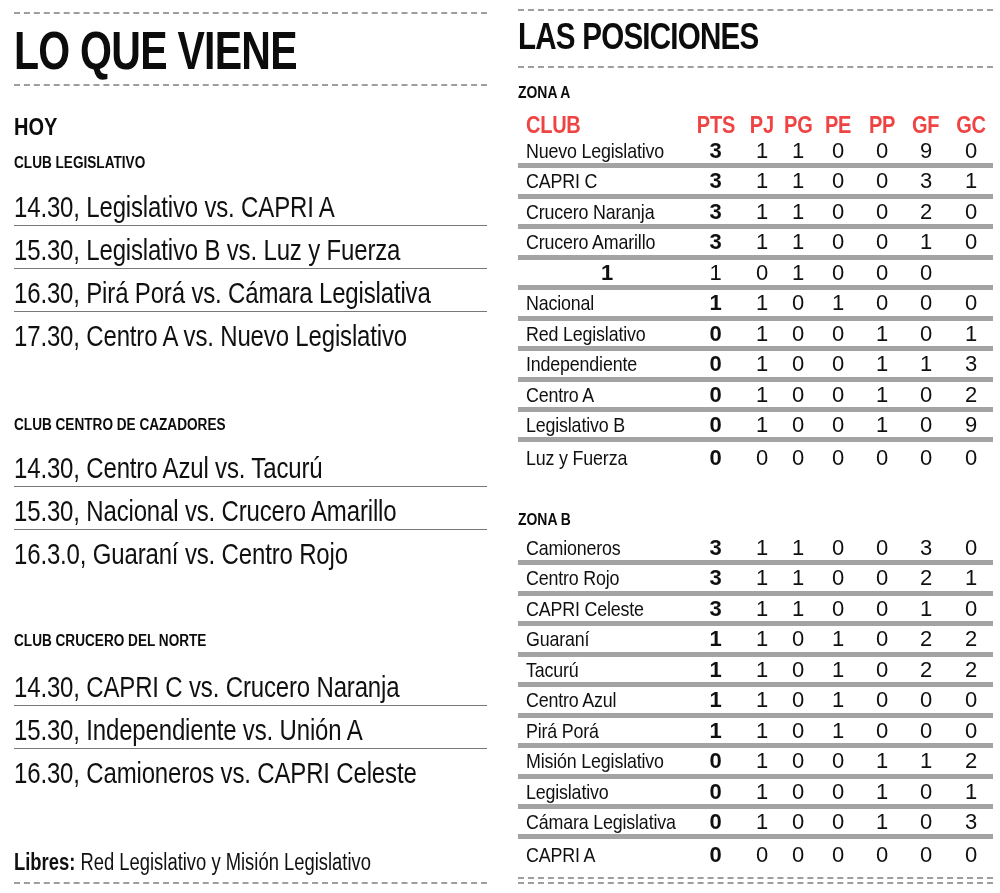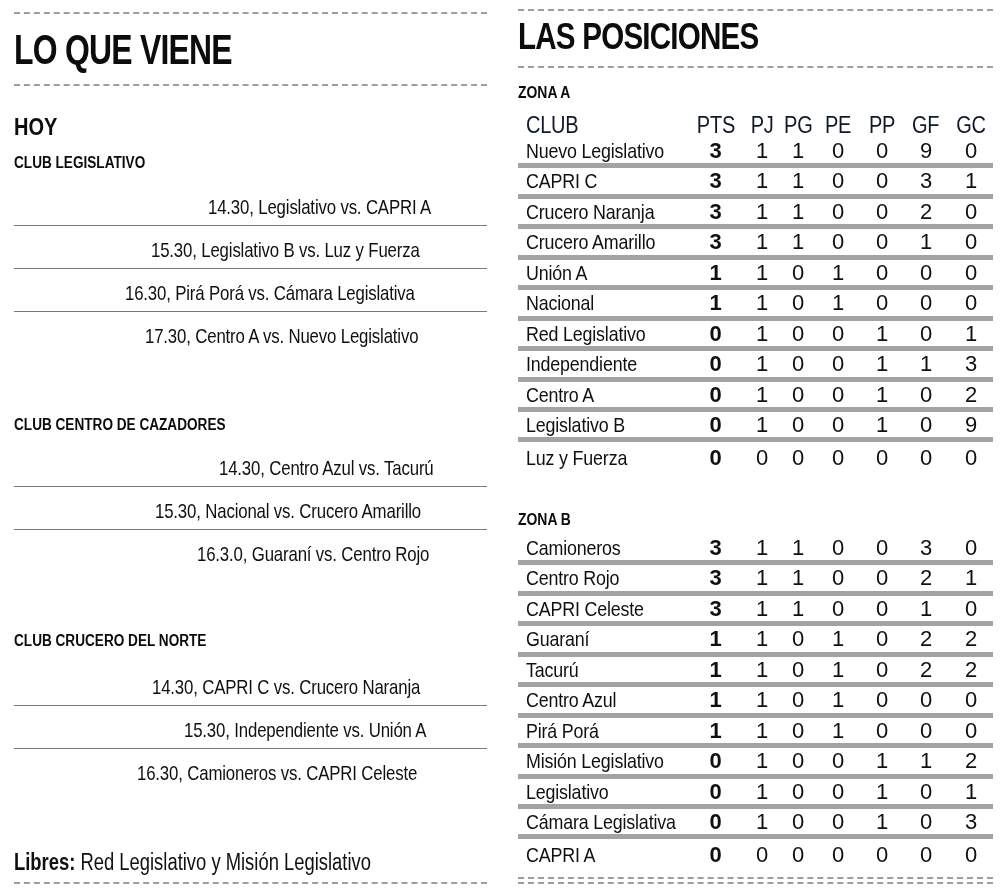--- a/index.html
+++ b/index.html
@@ -12,52 +12,52 @@
   .col-left{left:14px;width:473px;}
   .col-right{left:518px;width:475px;}
   .abs{position:absolute;left:0;right:0;}
 
   .dash{border-top:2px dashed #9e9e9e;height:0;}
   .dash-double{height:3px;border-top:2px dashed #9e9e9e;border-bottom:2px dashed #9e9e9e;}
 
   .panel-title{
     font-weight:bold;letter-spacing:-1px;white-space:nowrap;color:#0c0c0c;
   }
-  .t-left{font-size:42px;line-height:44px;}
+  .t-left{font-size:54px;line-height:44px;}
   .t-right{font-size:37px;line-height:36px;}
 
   .subhead{font-weight:bold;font-size:16px;line-height:26px;white-space:nowrap;color:#0c0c0c;}
   .dayhead{font-weight:bold;font-size:23px;line-height:26px;white-space:nowrap;color:#0c0c0c;}
 
   
   .cond76{display:inline-block;transform:scaleX(.76);transform-origin:0 50%;white-space:nowrap;}
   .cond80{display:inline-block;transform:scaleX(.80);transform-origin:0 50%;white-space:nowrap;}
   .cond85{display:inline-block;transform:scaleX(.85);transform-origin:0 50%;white-space:nowrap;}
   .cond87{display:inline-block;transform:scaleX(.87);transform-origin:0 50%;white-space:nowrap;}
   .condc{transform-origin:50% 50%;}
 
   
   .matches{display:block;}
   .match{
     box-sizing:border-box;height:40px;margin-bottom:3px;padding-top:7px;
-    border-bottom:1px solid #787878;font-size:21px;line-height:27px;
-    letter-spacing:-.2px;white-space:nowrap;text-align:right;
+    border-bottom:1px solid #787878;font-size:30px;line-height:27px;
+    letter-spacing:-.2px;white-space:nowrap;
   }
   .match.last{border-bottom:none;}
 
   .byes{font-size:23px;line-height:27px;white-space:nowrap;}
   .byes b{font-weight:bold;}
 
   
   .grid{
     display:grid;box-sizing:border-box;padding-left:8px;
     grid-template-columns:162px 55px 38px 34px 46px 42px 46px 44px;
     align-items:center;
   }
-  .thead{height:30px;font-weight:normal;font-size:23px;letter-spacing:-.3px;color:#0f172a;}
+  .thead{height:30px;font-weight:bold;font-size:23px;letter-spacing:-.3px;color:#ef4444;}
   .trow{
     height:30.45px;border-bottom:5px solid #a3a3a3;
     font-size:22px;letter-spacing:-.2px;
   }
   .trow.last{border-bottom:none;}
   .cell{overflow:visible;white-space:nowrap;}
   .cell-num{text-align:center;}
   .cell-num.pts{font-weight:bold;}
   .cell-club span{display:inline-block;transform:scaleX(.85);transform-origin:0 50%;font-size:21px;}
   .hcell{text-align:center;}
@@ -157,21 +157,20 @@
         <div class="cell cell-club"><span>Crucero Amarillo</span></div>
         <div class="cell cell-num pts"><span>3</span></div>
         <div class="cell cell-num"><span>1</span></div>
         <div class="cell cell-num"><span>1</span></div>
         <div class="cell cell-num"><span>0</span></div>
         <div class="cell cell-num"><span>0</span></div>
         <div class="cell cell-num"><span>1</span></div>
         <div class="cell cell-num"><span>0</span></div>
       </div>
       <div class="grid trow">
-        <div class="cell cell-club"><span>Unión A</span></div>
         <div class="cell cell-num pts"><span>1</span></div>
         <div class="cell cell-num"><span>1</span></div>
         <div class="cell cell-num"><span>0</span></div>
         <div class="cell cell-num"><span>1</span></div>
         <div class="cell cell-num"><span>0</span></div>
         <div class="cell cell-num"><span>0</span></div>
         <div class="cell cell-num"><span>0</span></div>
       </div>
       <div class="grid trow">
         <div class="cell cell-club"><span>Nacional</span></div>

